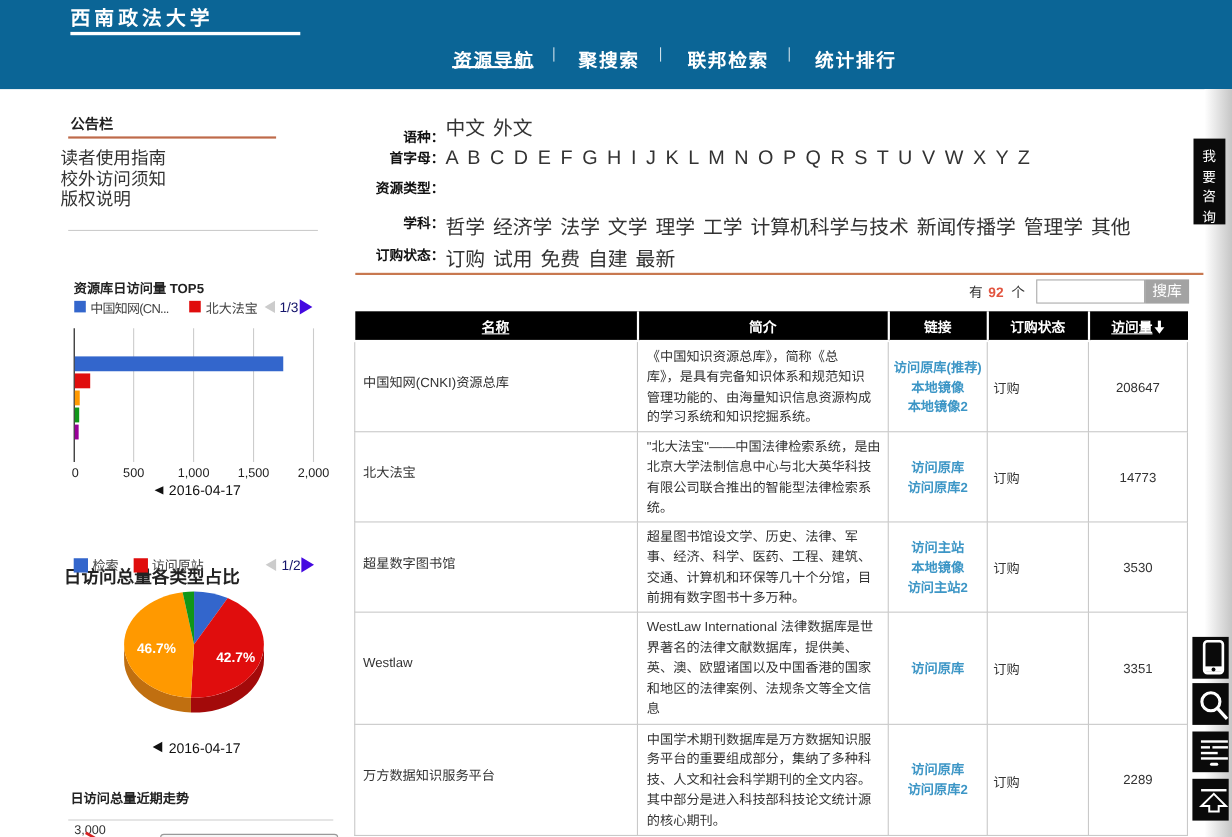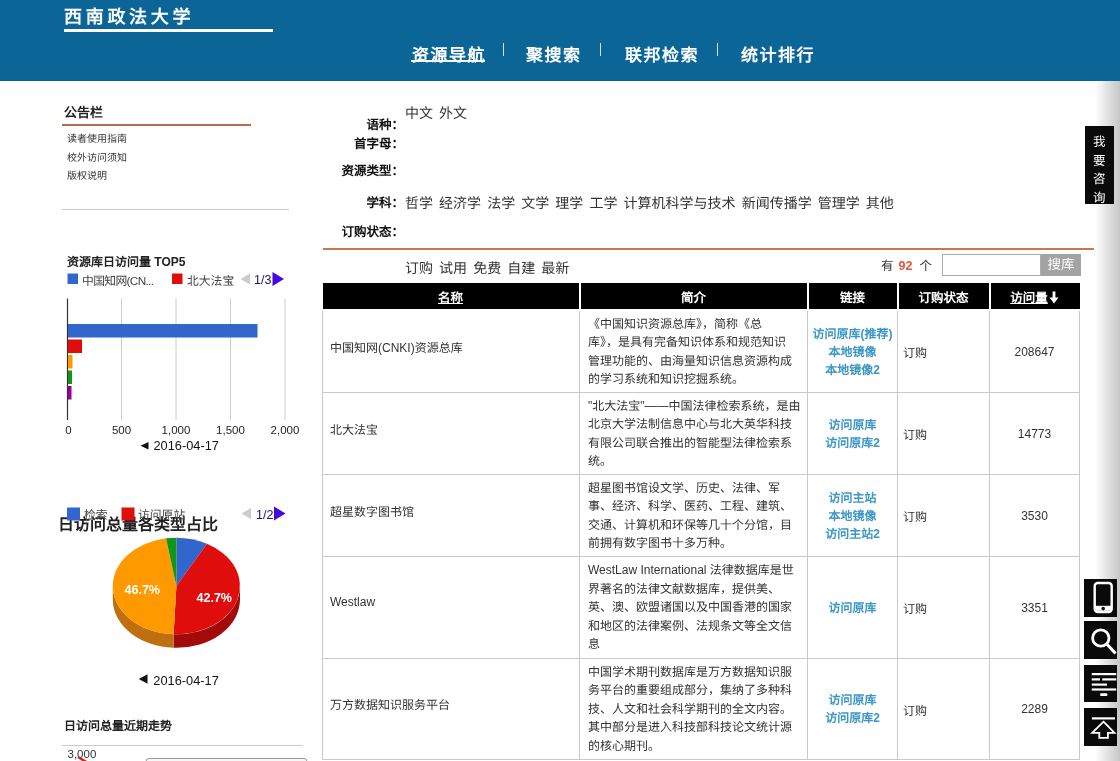--- a/index.html
+++ b/index.html
@@ -13,23 +13,23 @@
   .logo2 { left:63px; top:30px; color:#fff; font-size:27px; letter-spacing:4.2px;
     font-family:"Liberation Serif", serif; }
   .nav { color:#fff; font-size:17px; font-weight:bold; top:41px; letter-spacing:1.5px; }
   .navsep { top:43px; width:1px; height:13px; background:#cfe0ea; }
   .navul { left:411px; top:59.5px; width:74px; height:2px; background:#fff; }
   .strR { left:1095px; top:81px; width:25px; height:680px;
     background:linear-gradient(to right,#ffffff,#c6c6c6); }
   .sideh { font-size:13px; font-weight:bold; color:#222; }
   .orule { left:62px; top:124px; width:189px; height:2px; background:#BE6A4A; }
   .grule { left:62px; top:209px; width:227px; height:1px; background:#ccc; }
-  .slink { left:67px; font-size:10px; color:#333; }
+  .slink { left:55px; font-size:16px; color:#333; }
   .flabel { font-size:12.5px; font-weight:bold; color:#111; width:81px; left:323px; text-align:right; }
-  .fval  { left:405px; font-size:14px; color:#333; word-spacing:2.2px; }
+  .fval  { left:405px; font-size:18px; color:#333; word-spacing:2.2px; }
   .frule { left:323px; top:247.5px; width:771px; height:2px; background:#C87850; }
   .cnt { left:881px; top:255.3px; font-size:12.5px; color:#333; }
   .sinput { left:942px; top:254px; width:99px; height:22px; background:#fff; border:1px solid #ababab; }
   .sbtn { left:1041px; top:254px; width:40px; height:22px; background:#a3a3a3; color:#fff;
     font-size:13.5px; text-align:center; line-height:22px; }
   table.res { position:absolute; left:322px; top:283px; border-collapse:collapse;
     table-layout:fixed; width:757px; font-size:12px; color:#333; }
   table.res th { background:#000; color:#fff; height:27px; font-size:12.5px; font-weight:bold;
     border-left:2px solid #fff; border-bottom:2px solid #fff;text-align:center; }
   table.res th:first-child { border-left:none; }
@@ -121,25 +121,26 @@
 
     <line x1="62" y1="745.5" x2="303" y2="745.5" stroke="#ccc" stroke-width="1"></line>
     <text x="67.5" y="758" font-size="11.5" fill="#333">3,000</text>
     <line x1="78" y1="757" x2="93" y2="766" stroke="#d62222" stroke-width="2.5"></line>
     <rect x="146" y="758.5" width="161" height="8" rx="3" fill="#f6f6f6" stroke="#999"></rect>
   </svg>
 
   <div class="abs flabel" style="top:114px;">语种：</div>
   <div class="abs fval" style="top:102px;">中文 外文</div>
   <div class="abs flabel" style="top:132.5px;">首字母：</div>
+  <div class="abs fval" style="top:132.5px; word-spacing:3.7px;">A B C D E F G H I J K L M N O P Q R S T U V W X Y Z</div>
   <div class="abs flabel" style="top:160px;">资源类型：</div>
   <div class="abs flabel" style="top:191.5px;">学科：</div>
   <div class="abs fval" style="top:191.5px;">哲学 经济学 法学 文学 理学 工学 计算机科学与技术 新闻传播学 管理学 其他</div>
   <div class="abs flabel" style="top:220.5px;">订购状态：</div>
-  <div class="abs fval" style="top:220.5px;margin-top:36px;">订购 试用 免费 自建 最新</div>
+  <div class="abs fval" style="top:220.5px;">订购 试用 免费 自建 最新</div>
   <div class="abs frule"></div>
   <div class="abs cnt">有<span style="color:#E25540;font-weight:bold;margin:0 7px 0 5px;">92</span>个</div>
   <div class="abs sinput"></div>
   <div class="abs sbtn">搜库</div>
 
   <table class="res">
     <colgroup>
         <col style="width:257px">
         <col style="width:228px">
         <col style="width:90px">

